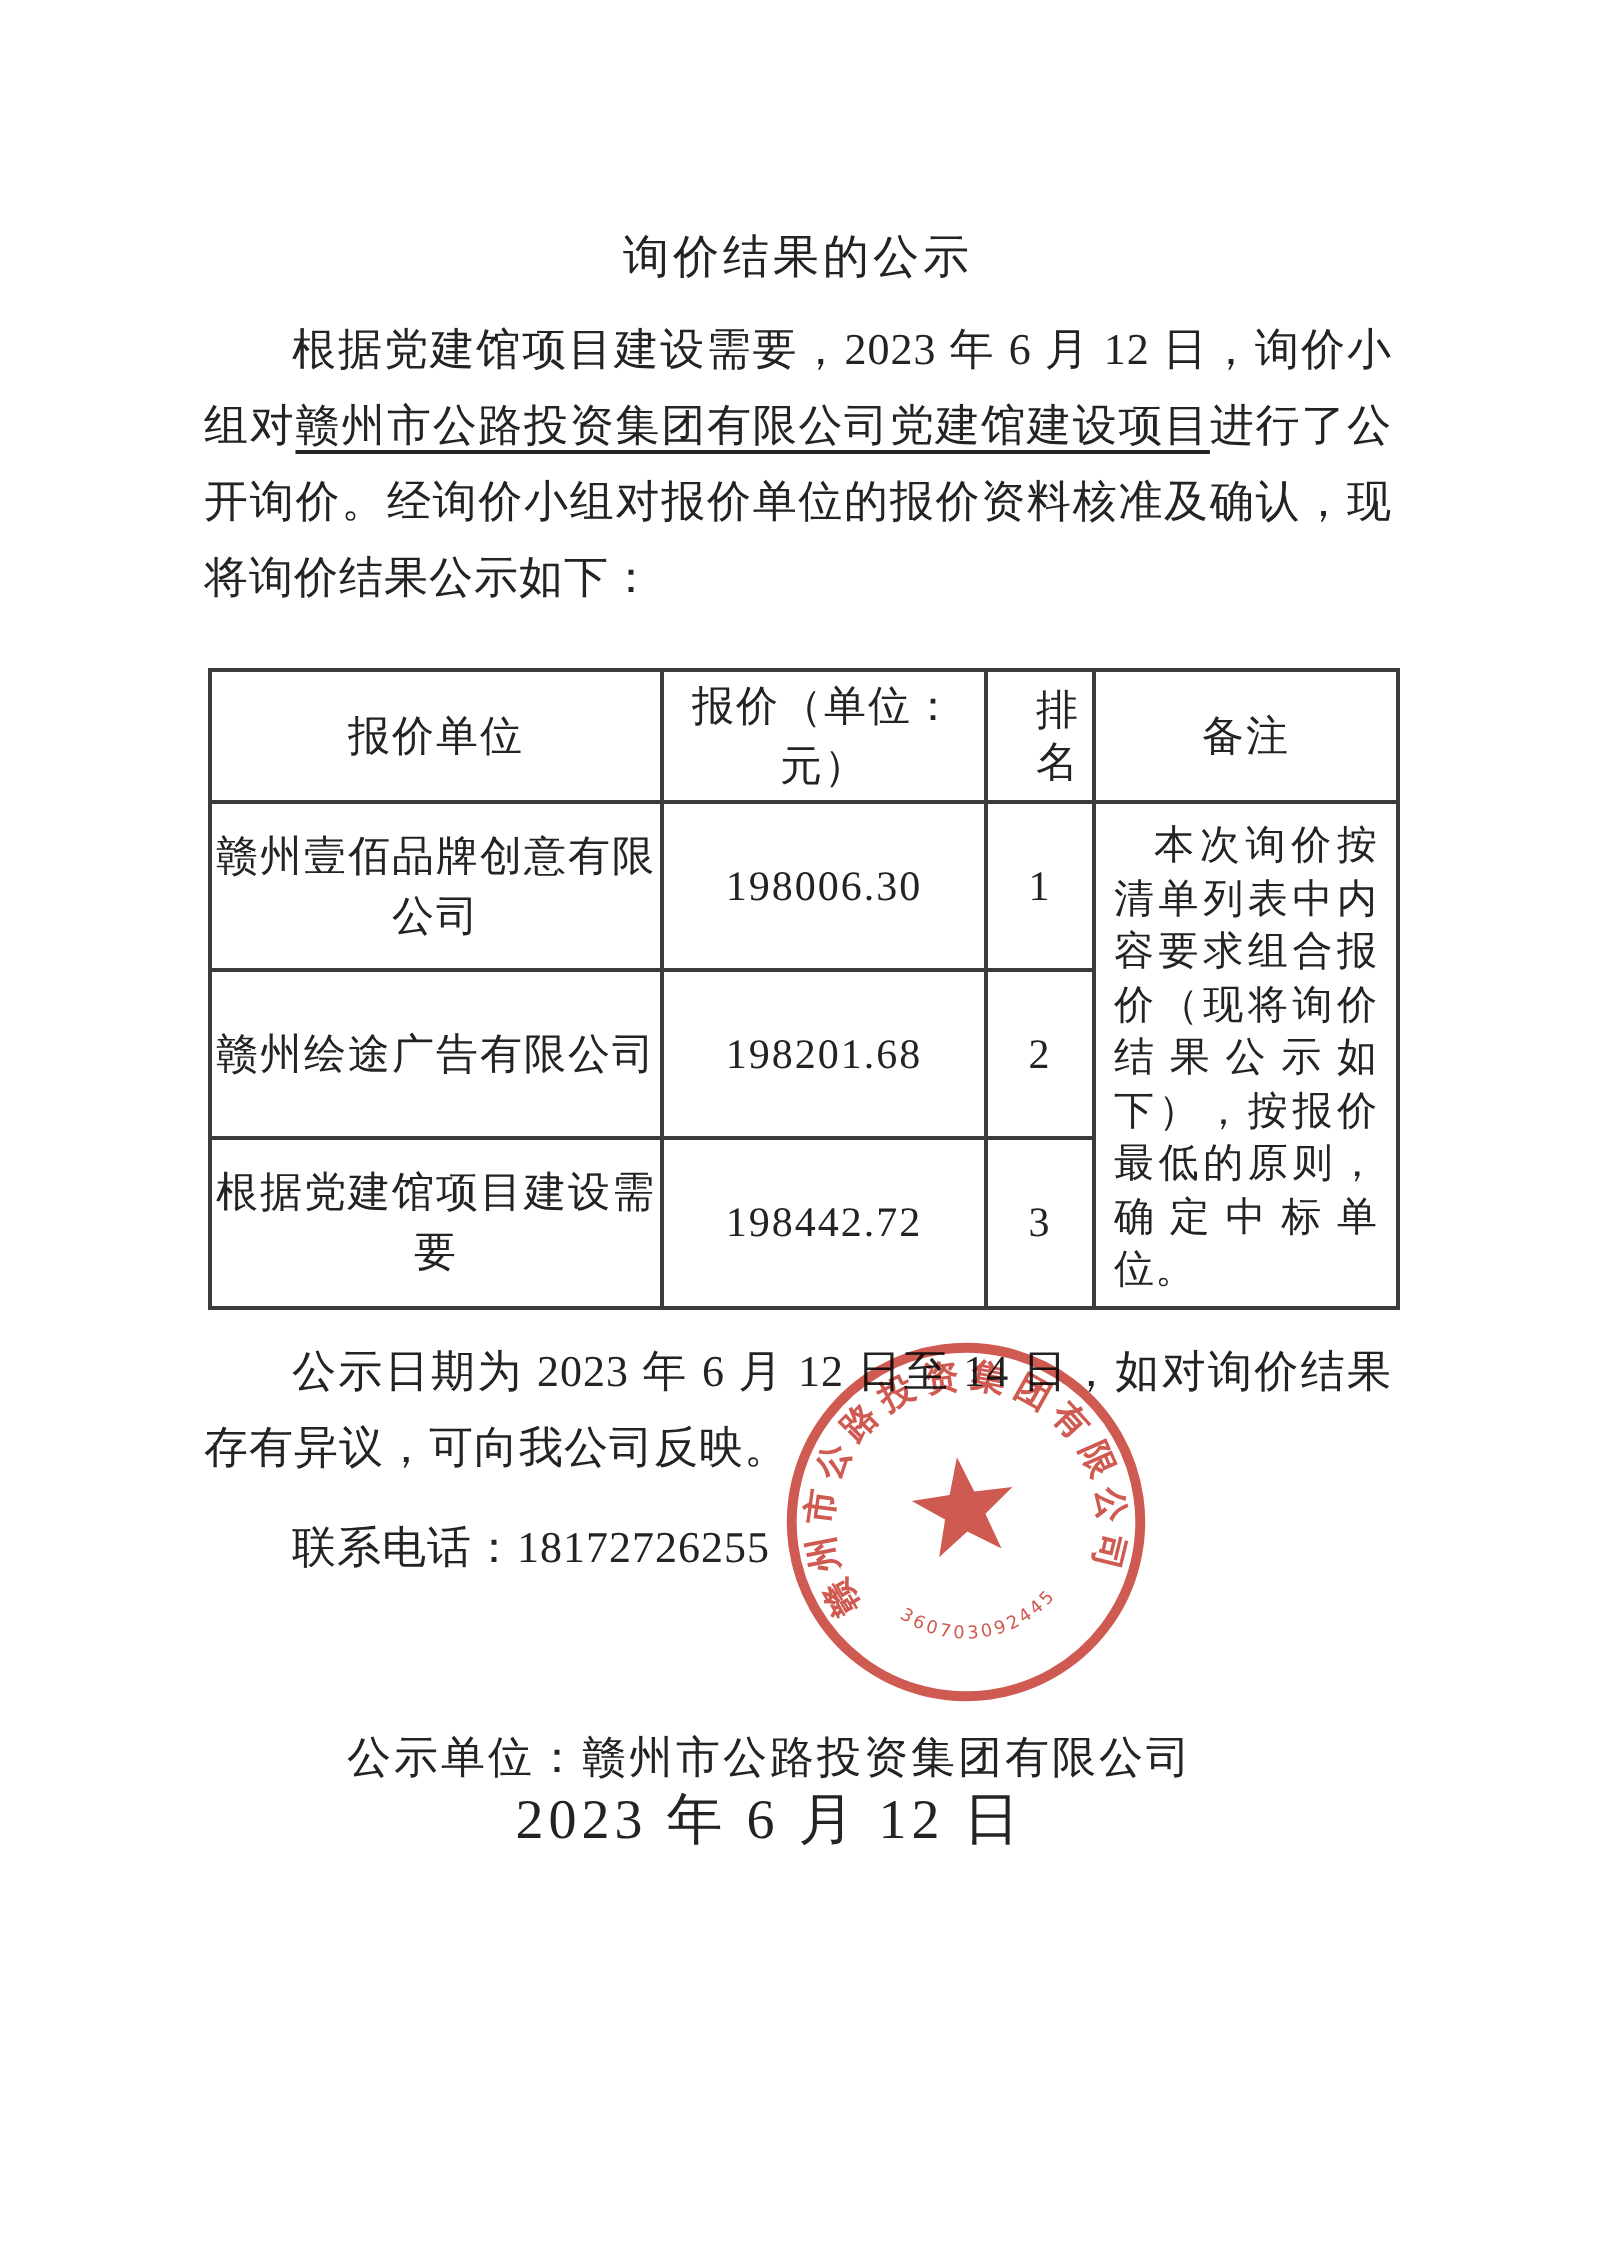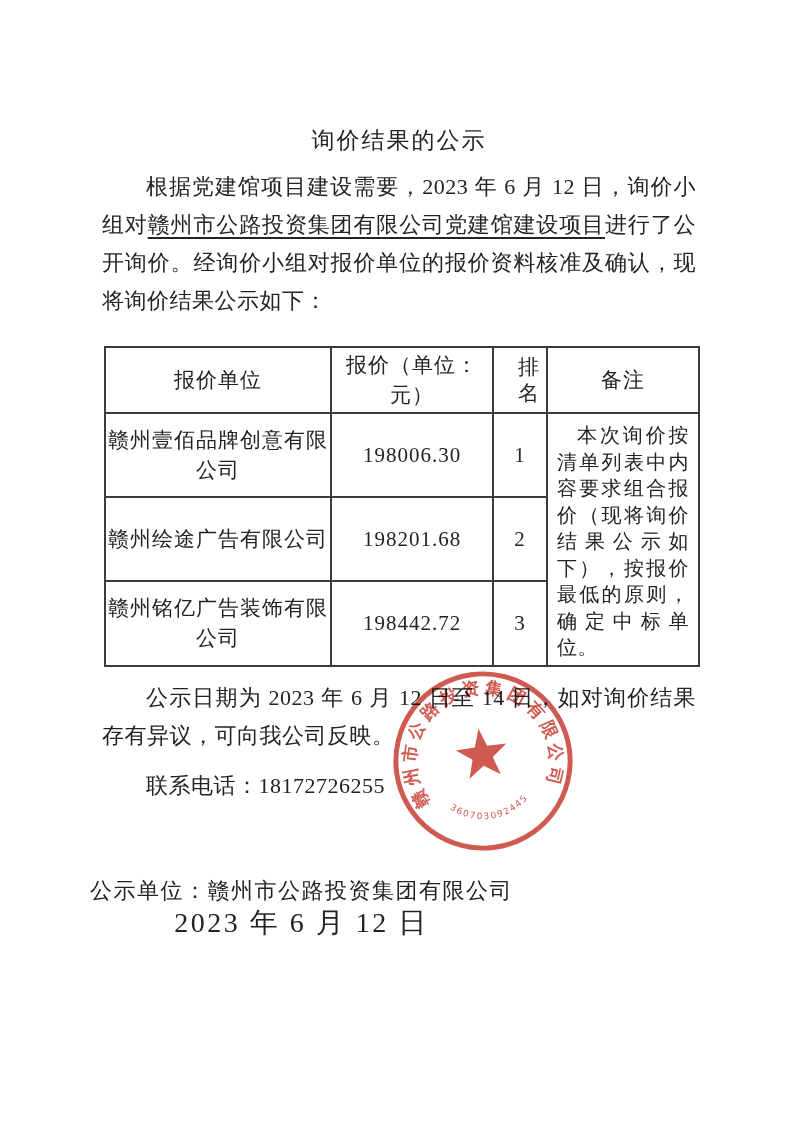--- a/index.html
+++ b/index.html
@@ -14,21 +14,21 @@
   .page { padding: 90px 92px 0 90px; position: relative; }
 
   .title {
     text-align: center;
     font-size: 23px;
     letter-spacing: 2px;
     line-height: 30px;
     font-weight: normal;
     margin: 0;
   }
-  .title-2 { margin-top: 36px; }
+  .title-2 { margin-top: 24px; }
   .title-dot { font-size: 14px; color: #555; }
 
   p.bodytext {
     font-size: 22px;
     line-height: 38px;
     letter-spacing: 0.5px;
     text-align: justify;
     margin: 12px;
   }
   .indent2 { text-indent: 2em; }
@@ -70,21 +70,21 @@
     letter-spacing: 0.5px;
     padding: 8px 9px 4px 9px;
     text-indent: 1em;
   }
 
   .after-table { margin-top: 17px; }
 
   .sig-wrap {
     margin-top: 70px;
     display: flex;
-    justify-content: flex-start;
+    justify-content: center;
     padding-right: 28px;
     position: relative;
     z-index: 1;
   }
   .sig-inner { text-align: center; }
   .sig-line { font-size: 22px; letter-spacing: 1.5px; line-height: 32px; }
   .sig-date { font-size: 28px; letter-spacing: 2.5px; margin-top: 0; line-height: 32px; }
 
   .stamp {
     position: absolute;
@@ -136,21 +136,21 @@
       <td class="data-row">198006.30</td>
       <td class="data-row">1</td>
       <td class="remark-cell" rowspan="3">本次询价按清单列表中内容要求组合报价（现将询价结果公示如下），按报价最低的原则，确定中标单位。</td>
     </tr>
     <tr>
       <td class="data-row">赣州绘途广告有限公司</td>
       <td class="data-row">198201.68</td>
       <td class="data-row">2</td>
     </tr>
     <tr>
-      <td class="data-row">赣州铭亿广告装饰有限公司</td>
+      <td class="data-row">根据党建馆项目建设需要</td>
       <td class="data-row">198442.72</td>
       <td class="data-row">3</td>
     </tr>
   </tbody>
     </table>
 
   <p class="bodytext indent2 after-table">公示日期为 2023 年 6 月 12 日至 14 日，如对询价结果存有异议，可向我公司反映。</p>
   <p class="bodytext indent2">联系电话：18172726255</p>
 
   <div class="sig-wrap">

